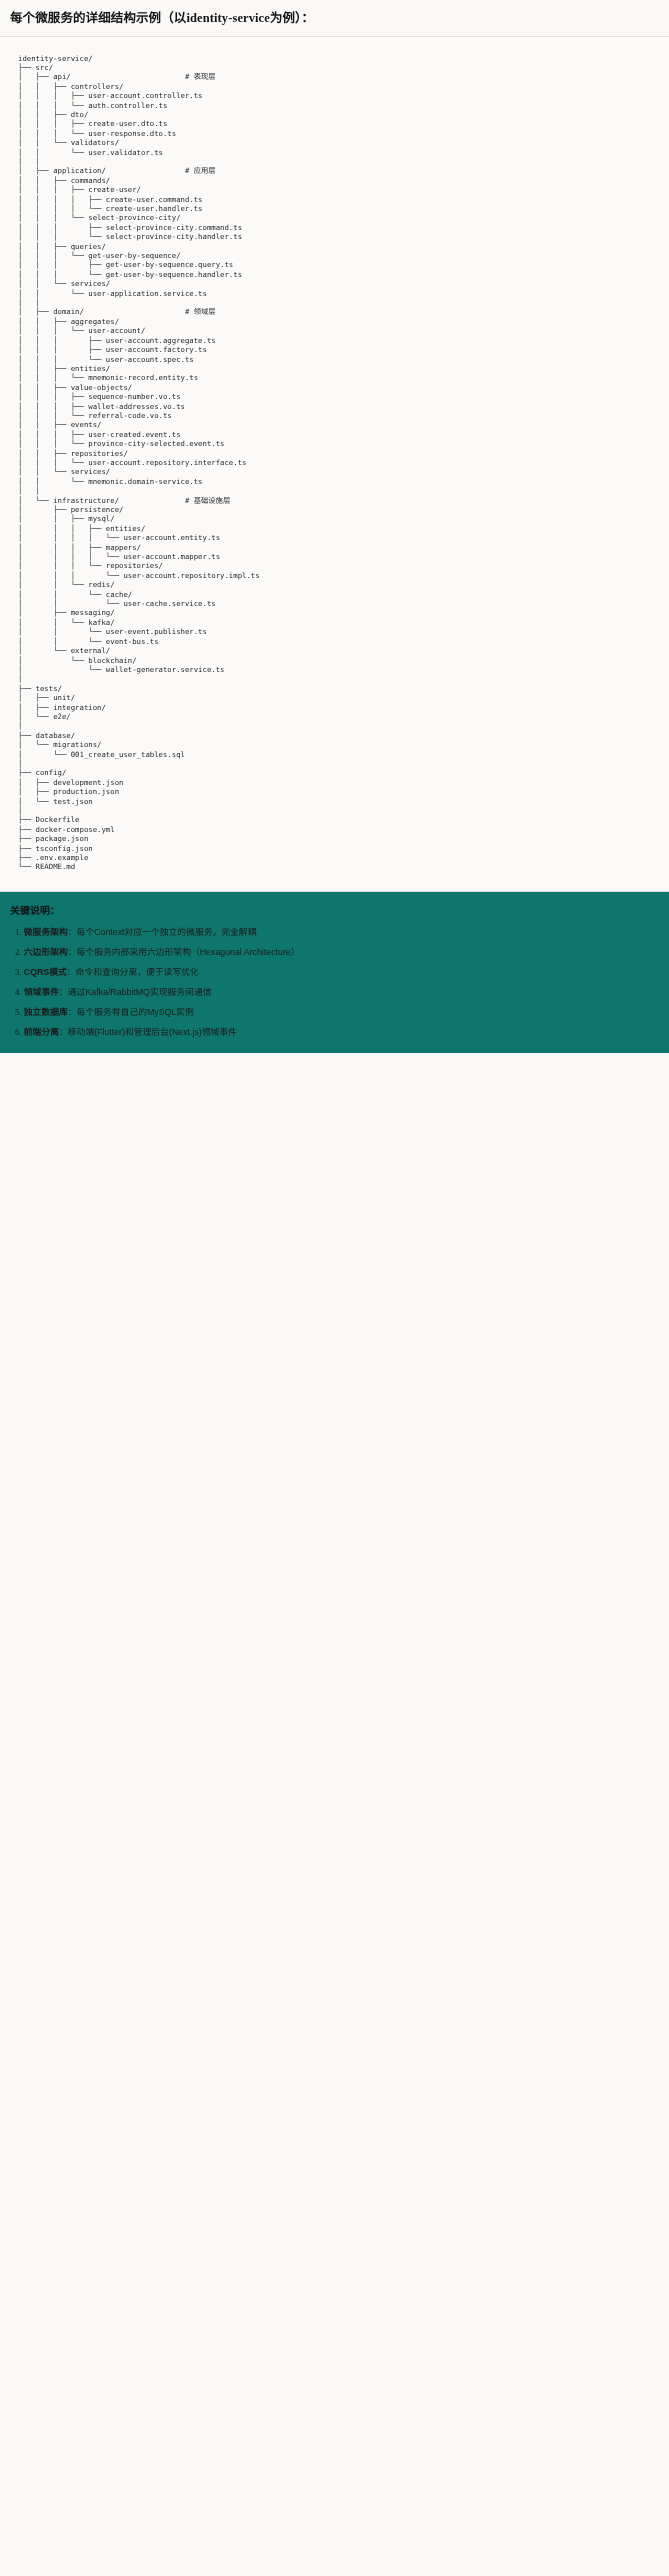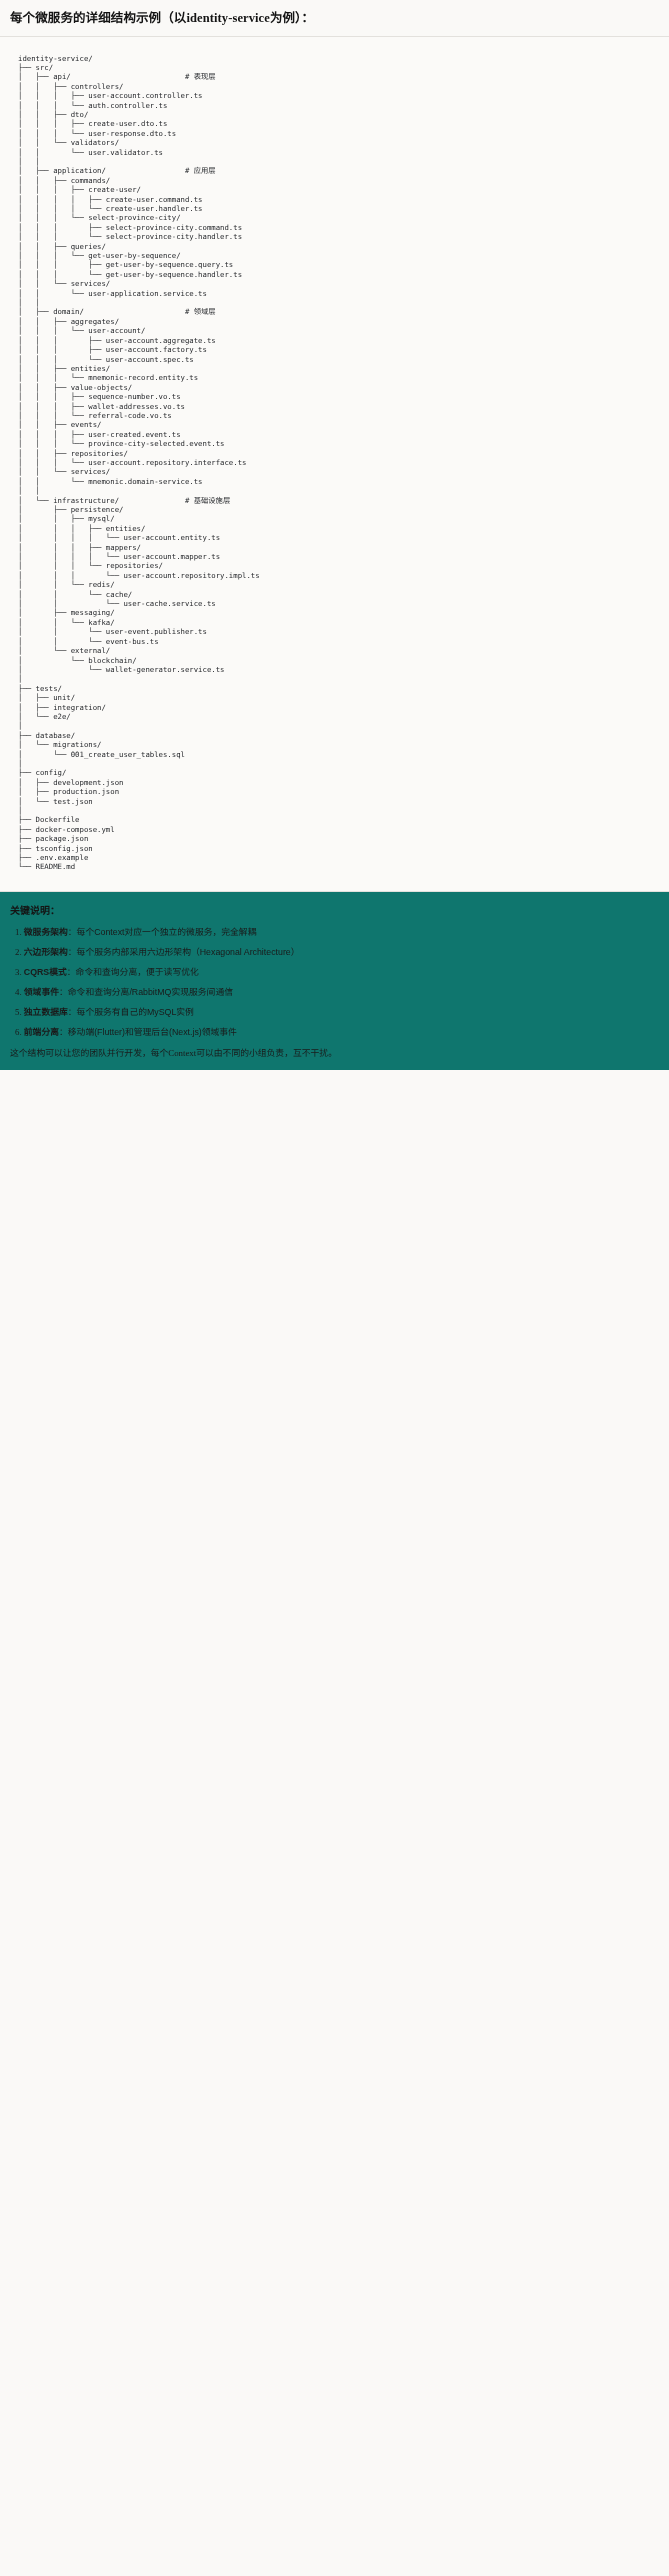--- a/index.html
+++ b/index.html
@@ -193,21 +193,20 @@
 ├── .env.example
 └── README.md</pre>
   </div>
 
   <div class="keypoints">
     <div class="kp-title">关键说明：</div>
     <ol class="kp-list">
       <li><span class="kp-term">微服务架构</span><span class="kp-desc">：每个Context对应一个独立的微服务，完全解耦</span></li>
       <li><span class="kp-term">六边形架构</span><span class="kp-desc">：每个服务内部采用六边形架构（Hexagonal Architecture）</span></li>
       <li><span class="kp-term">CQRS模式</span><span class="kp-desc">：命令和查询分离，便于读写优化</span></li>
-      <li><span class="kp-term">领域事件</span><span class="kp-desc">：命令和查询分离/RabbitMQ实现服务间通信</span></li>
+      <li><span class="kp-term">领域事件</span><span class="kp-desc">：通过Kafka/RabbitMQ实现服务间通信</span></li>
       <li><span class="kp-term">独立数据库</span><span class="kp-desc">：每个服务有自己的MySQL实例</span></li>
       <li><span class="kp-term">前端分离</span><span class="kp-desc">：移动端(Flutter)和管理后台(Next.js)领域事件</span></li>
     </ol>
-    <p class="kp-footnote">这个结构可以让您的团队并行开发，每个Context可以由不同的小组负责，互不干扰。</p>
   </div>
 
 </div>
 
 
 </body></html>

